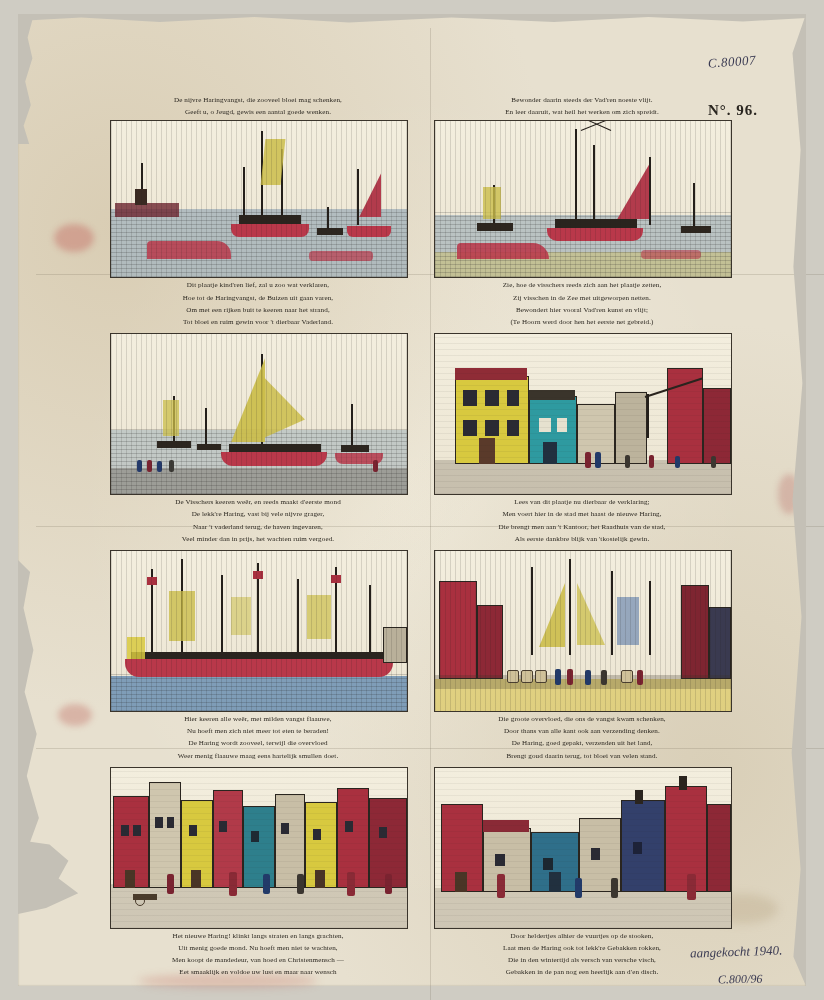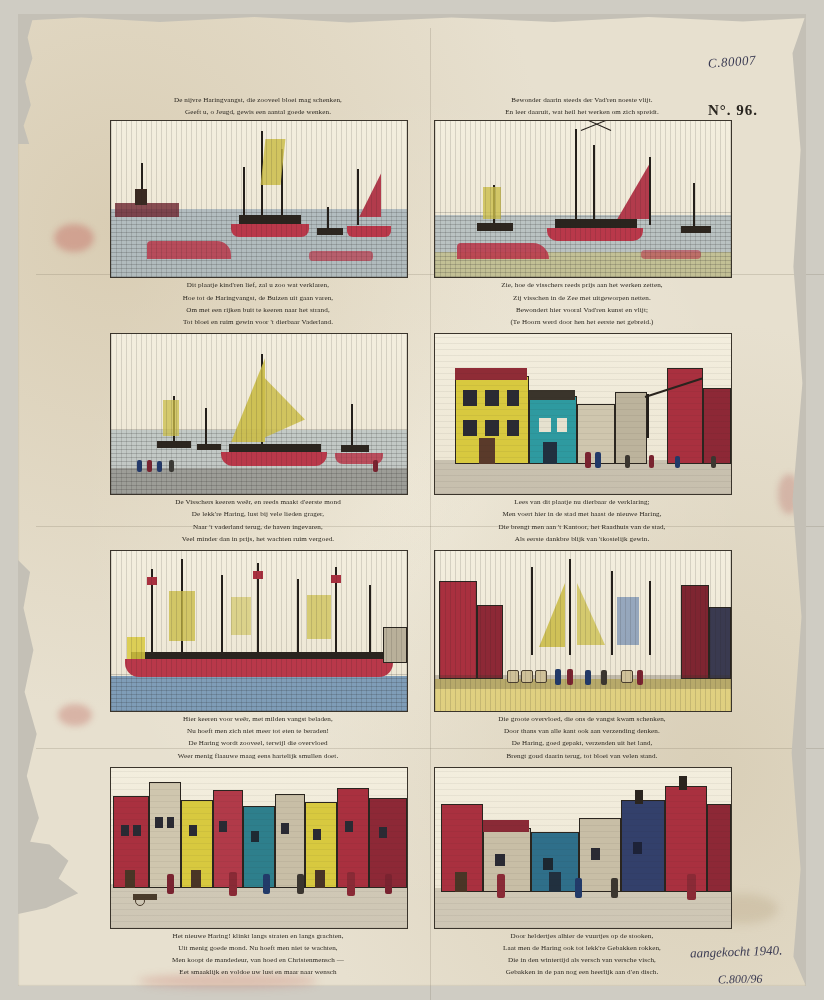--- a/index.html
+++ b/index.html
@@ -196,21 +196,21 @@
             <div class="shape sail" style="left:48px;bottom:58px;width:18px;height:32px;opacity:.8"></div>
             <div class="shape" style="left:42px;bottom:46px;width:36px;height:8px;background:#2d261f"></div>
 
             <div class="shape mast" style="left:258px;bottom:50px;height:44px"></div>
             <div class="shape" style="left:246px;bottom:44px;width:30px;height:7px;background:#2d261f"></div>
 
             <div class="shape hullred" style="left:22px;bottom:18px;width:92px;height:16px;border-radius:4px 16px 0 0;opacity:.88"></div>
             <div class="shape" style="left:206px;bottom:18px;width:60px;height:9px;background:#b9384a;opacity:.6;border-radius:4px"></div>
             <div class="hatch"></div>
           </div>
-          <div class="cap bot">Zie, hoe de visschers reeds prijs aan het werken zetten,</div>
+          <div class="cap bot">Zie, hoe de visschers reeds zich aan het plaatje zetten,</div>
           <div class="cap bot">Zij visschen in de Zee met uitgeworpen netten.</div>
           <div class="cap bot">Bewondert hier vooral Vad'ren kunst en vlijt;</div>
           <div class="cap bot">(Te Hoorn werd door hen het eerste net gebreid.)</div>
         </div>
       </div>
 
       <div class="row">
 
         <div class="cell">
           <div class="pic tall">
@@ -236,21 +236,21 @@
 
             <div class="shape" style="left:0;bottom:0;width:100%;height:26px;background:rgba(60,52,40,.28)"></div>
             <div class="fig" style="left:26px;bottom:22px;width:5px;height:12px;background:#243a6b"></div>
             <div class="fig" style="left:36px;bottom:22px;width:5px;height:12px;background:#7a2330"></div>
             <div class="fig" style="left:46px;bottom:22px;width:5px;height:11px;background:#243a6b"></div>
             <div class="fig" style="left:58px;bottom:22px;width:5px;height:12px;background:#3b3a36"></div>
             <div class="fig" style="left:262px;bottom:22px;width:5px;height:12px;background:#7a2330"></div>
             <div class="hatch"></div>
           </div>
           <div class="cap bot">De Visschers keeren weêr, en reeds maakt d'eerste mond</div>
-          <div class="cap bot">De lekk're Haring, lust bij vele lieden grager,</div>
+          <div class="cap bot">De lekk're Haring, vast bij vele nijvre grager,</div>
           <div class="cap bot">Naar 't vaderland terug, de haven ingevaren,</div>
           <div class="cap bot">Veel minder dan in prijs, het wachten ruim vergoed.</div>
         </div>
 
         <div class="cell">
           <div class="pic tall">
             <div class="sky"></div>
 
             <div class="shape" style="left:0;bottom:0;width:100%;height:34px;background:rgba(70,60,46,.22)"></div>
 
@@ -319,21 +319,21 @@
 
             <div class="shape" style="left:20px;bottom:50px;width:256px;height:9px;background:#2a241e"></div>
 
             <div class="shape hullred" style="left:14px;bottom:34px;width:268px;height:18px;border-radius:0 0 14px 14px"></div>
 
             <div class="shape bldg" style="left:272px;bottom:48px;width:22px;height:34px;background:#b9b09a"></div>
 
             <div class="shape" style="left:16px;bottom:52px;width:18px;height:22px;background:#d8c93f;opacity:.85"></div>
             <div class="hatch"></div>
           </div>
-          <div class="cap bot">Hier keeren voor weêr, met milden vangst beladen,</div>
+          <div class="cap bot">Hier keeren alle weêr, met milden vangst flaauwe,</div>
           <div class="cap bot">Nu hoeft men zich niet meer tot eten te beraden!</div>
           <div class="cap bot">De Haring wordt zooveel, terwijl die overvloed</div>
           <div class="cap bot">Weer menig flaauwe maag eens hartelijk smullen doet.</div>
         </div>
 
         <div class="cell">
           <div class="pic tall">
             <div class="sky"></div>
             <div class="water-yellow" style="height:20%;background:rgba(214,190,60,.55)"></div>
 

